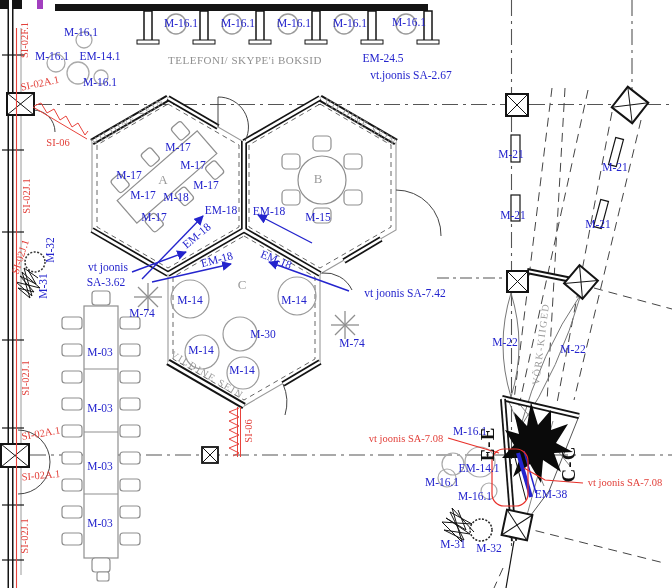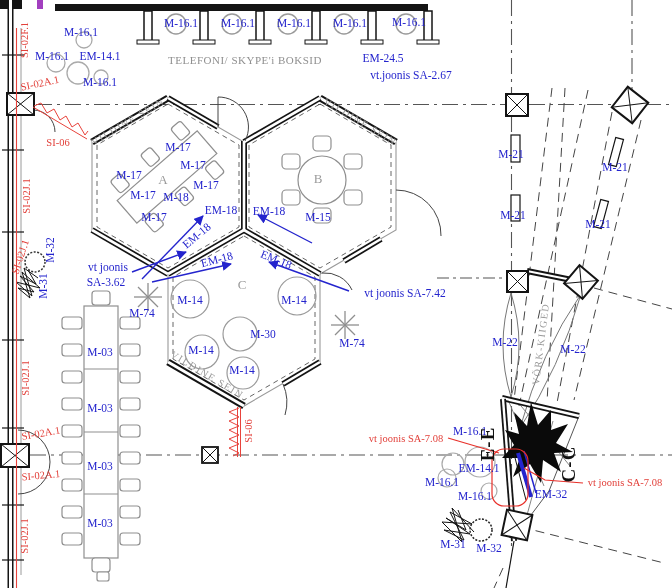--- a/index.html
+++ b/index.html
@@ -382,21 +382,21 @@
       <div class="lbl blue" style="left: 513px; top: 216px; transform: translate(-50%, -50%) rotate(0deg);">M-21</div>
       <div class="lbl blue" style="left: 598px; top: 225px; transform: translate(-50%, -50%) rotate(0deg);">M-21</div>
       <div class="lbl blue" style="left: 505px; top: 343px; transform: translate(-50%, -50%) rotate(0deg);">M-22</div>
       <div class="lbl blue" style="left: 573px; top: 350px; transform: translate(-50%, -50%) rotate(0deg);">M-22</div>
       <div class="lbl blue" style="left: 51px; top: 250px; transform: translate(-50%, -50%) rotate(-90deg);">M-32</div>
       <div class="lbl blue" style="left: 44px; top: 286px; transform: translate(-50%, -50%) rotate(-90deg);">M-31</div>
       <div class="lbl blue" style="left: 470px; top: 432px; transform: translate(-50%, -50%) rotate(0deg);">M-16.1</div>
       <div class="lbl blue" style="left: 479px; top: 469px; transform: translate(-50%, -50%) rotate(0deg);">EM-14.1</div>
       <div class="lbl blue" style="left: 442px; top: 483px; transform: translate(-50%, -50%) rotate(0deg);">M-16.1</div>
       <div class="lbl blue" style="left: 475px; top: 497px; transform: translate(-50%, -50%) rotate(0deg);">M-16.1</div>
-      <div class="lbl blue" style="left: 551px; top: 495px; transform: translate(-50%, -50%) rotate(0deg);">EM-32</div>
+      <div class="lbl blue" style="left: 551px; top: 495px; transform: translate(-50%, -50%) rotate(0deg);">EM-38</div>
       <div class="lbl blue" style="left: 453px; top: 545px; transform: translate(-50%, -50%) rotate(0deg);">M-31</div>
       <div class="lbl blue" style="left: 489px; top: 549px; transform: translate(-50%, -50%) rotate(0deg);">M-32</div>
       <div class="lbl red" style="left: 25px; top: 40px; transform: translate(-50%, -50%) rotate(-90deg);">SI-02F.1</div>
       <div class="lbl red" style="left: 40px; top: 84px; transform: translate(-50%, -50%) rotate(-12deg);">SI-02A.1</div>
       <div class="lbl red" style="left: 58px; top: 143px; transform: translate(-50%, -50%) rotate(0deg);">SI-06</div>
       <div class="lbl red" style="left: 27px; top: 196px; transform: translate(-50%, -50%) rotate(-90deg);">SI-02J.1</div>
       <div class="lbl red" style="left: 21px; top: 257px; transform: translate(-50%, -50%) rotate(-72deg);">SI-02J.1</div>
       <div class="lbl red" style="left: 26px; top: 378px; transform: translate(-50%, -50%) rotate(-90deg);">SI-02J.1</div>
       <div class="lbl red" style="left: 41px; top: 434px; transform: translate(-50%, -50%) rotate(-10deg);">SI-02A.1</div>
       <div class="lbl red" style="left: 41px; top: 476px; transform: translate(-50%, -50%) rotate(-5deg);">SI-02A.1</div>

